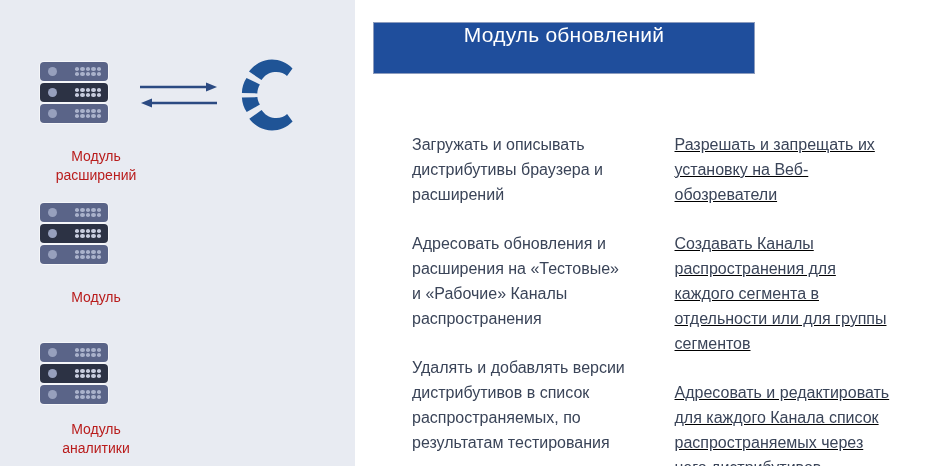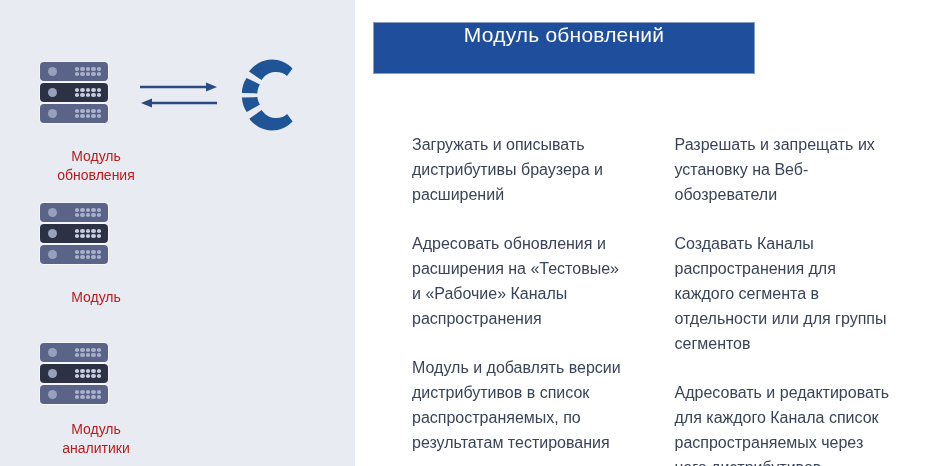--- a/index.html
+++ b/index.html
@@ -141,21 +141,21 @@
     left: 0;
     top: 132px;
     width: 582px;
     height: 334px;
     display: flex;
   }
   .feature-column {
     width: 272px;
   }
   #column-left  { margin-left: 57px; }
-  #column-right { margin-left: 0px; }
+  #column-right { margin-left: 0px; text-decoration: underline; }
 
   .feature-item {
     font-size: 16px;
     line-height: 25px;
     color: #3a4458;
     margin-bottom: 24px;
     font-family: "Liberation Sans", sans-serif;
   }
   #column-left .feature-item  { width: 220px; }
   #column-right .feature-item { width: 218px; }
@@ -209,21 +209,21 @@
           <i></i>
           <i></i>
           <i></i>
           <i></i>
         </span>
     </div>
   </div>
 
   <div class="module-label" id="label-updates">
     <div>Модуль</div>
-    <div>обновления</div>
+    <div>расширений</div>
   </div>
 
   <div class="server-stack" id="server-stack-control">
     <div class="server-unit light u1">
       <span class="server-led"></span>
       <span class="server-dots">
           <i></i>
           <i></i>
           <i></i>
           <i></i>
@@ -346,21 +346,21 @@
 
   <div id="title-banner">
     <span id="banner-title">Модуль обновлений</span>
   </div>
 
   <div id="feature-columns">
 
     <div class="feature-column" id="column-left">
       <div class="feature-item">Загружать и описывать дистрибутивы браузера и расширений</div>
       <div class="feature-item">Адресовать обновления и расширения на «Тестовые» и «Рабочие» Каналы распространения</div>
-      <div class="feature-item">Модуль и добавлять версии дистрибутивов в список распространяемых, по результатам тестирования</div>
+      <div class="feature-item">Удалять и добавлять версии дистрибутивов в список распространяемых, по результатам тестирования</div>
     </div>
 
     <div class="feature-column" id="column-right">
       <div class="feature-item">Разрешать и запрещать их установку на Веб-обозреватели</div>
       <div class="feature-item">Создавать Каналы распространения для каждого сегмента в отдельности или для группы сегментов</div>
       <div class="feature-item">Адресовать и редактировать для каждого Канала список распространяемых через него дистрибутивов</div>
     </div>
 
   </div>
 </div>

